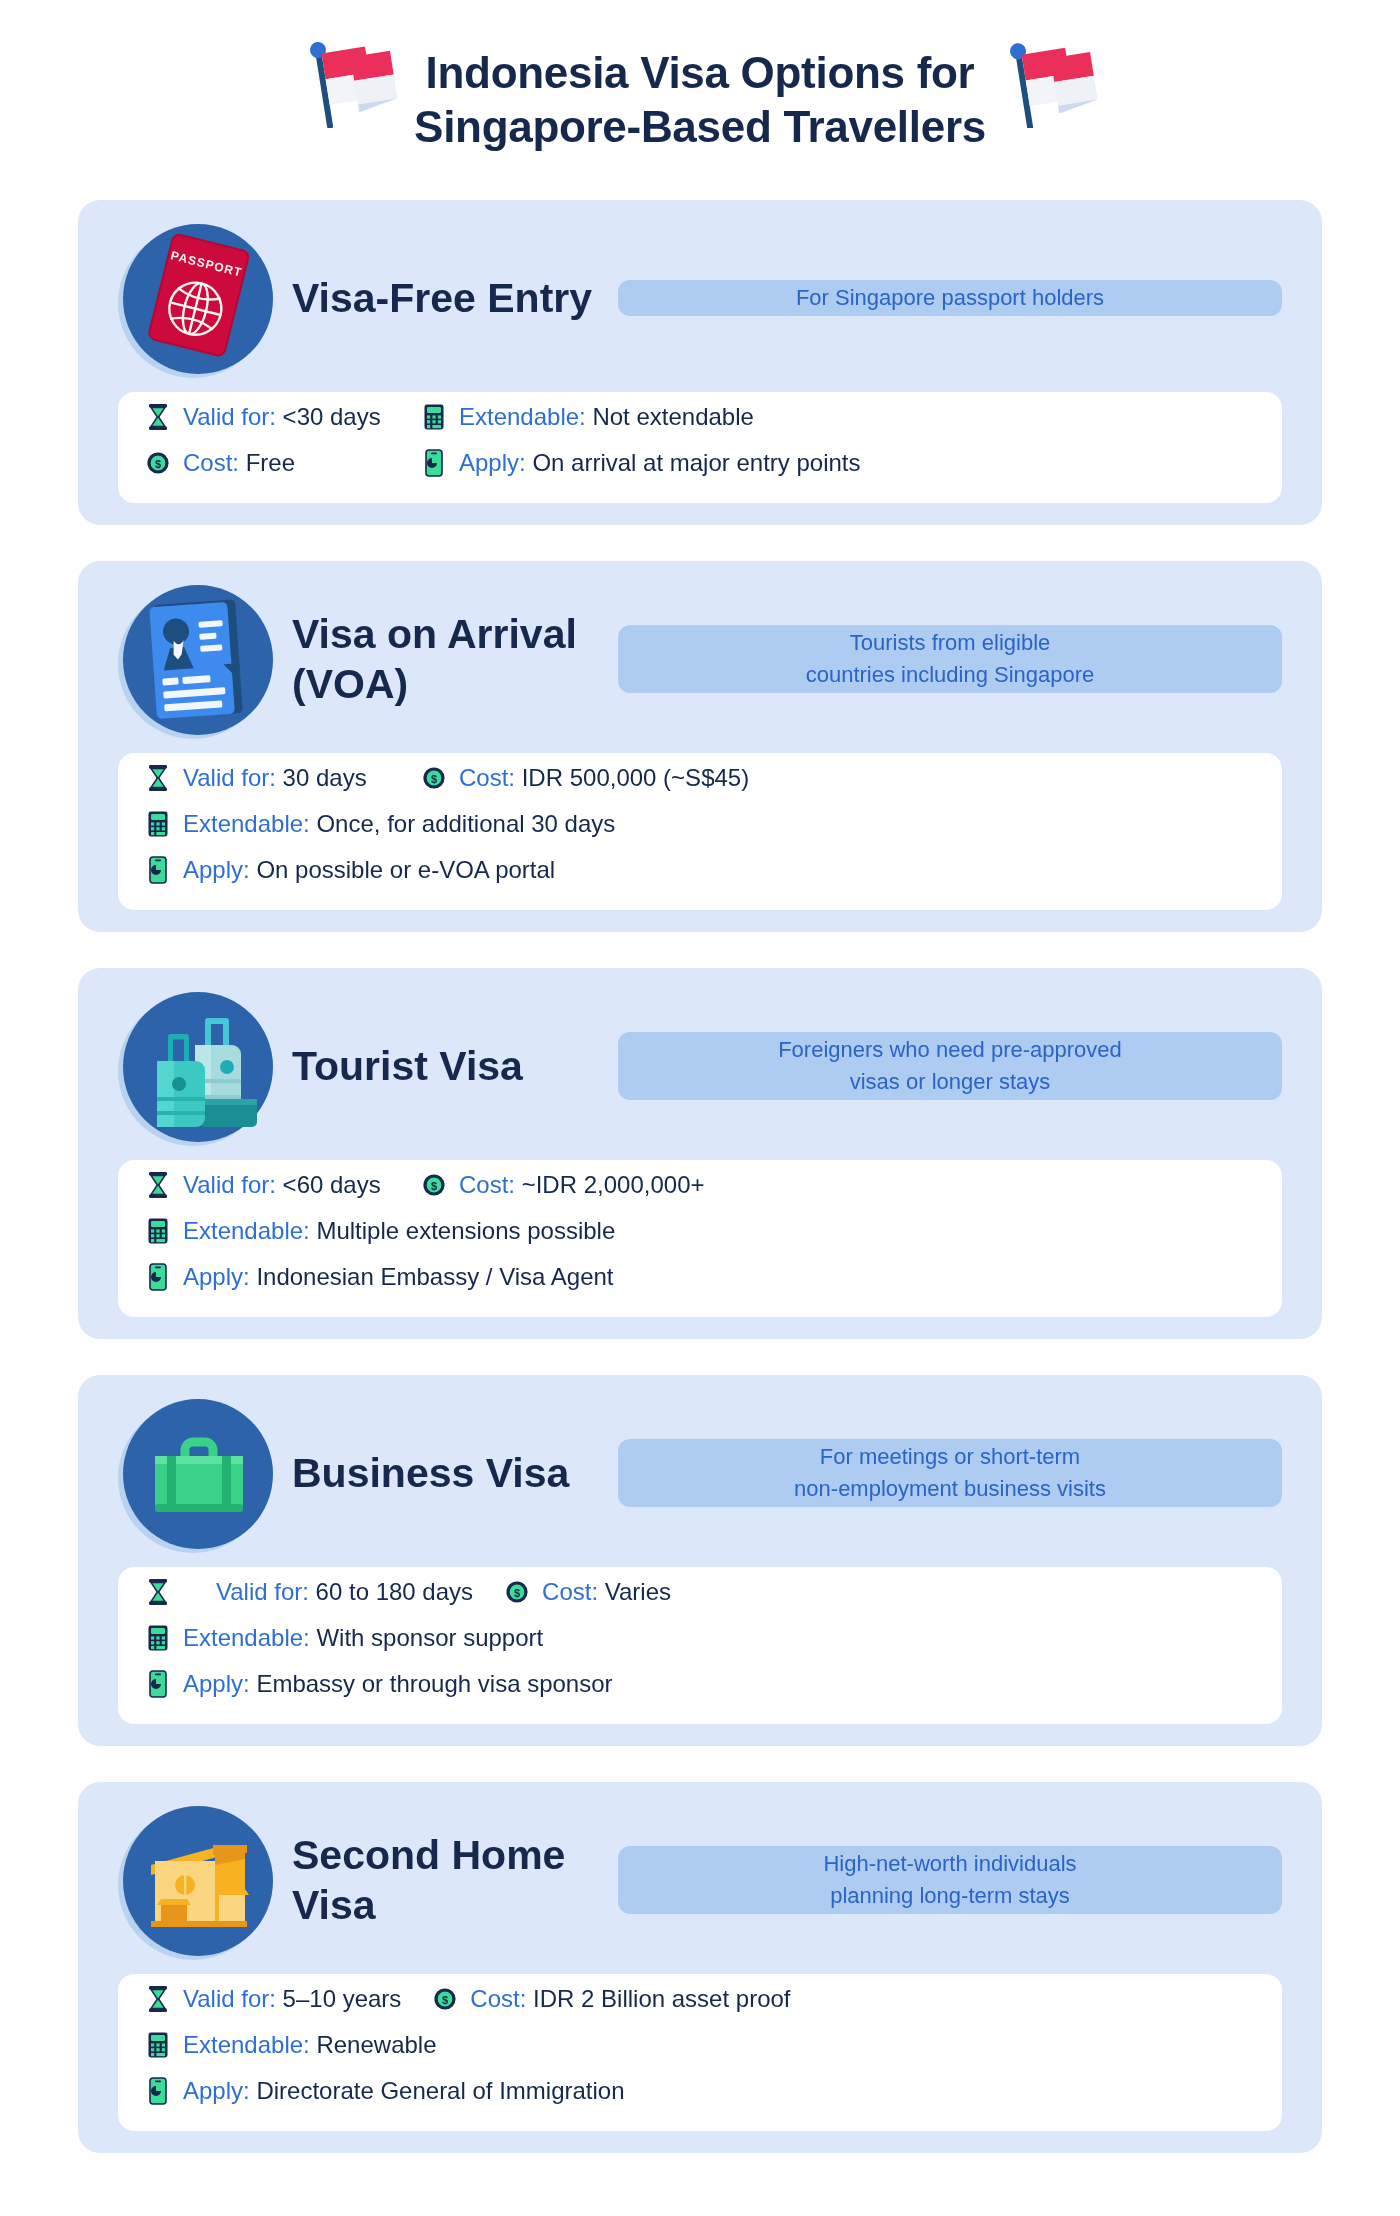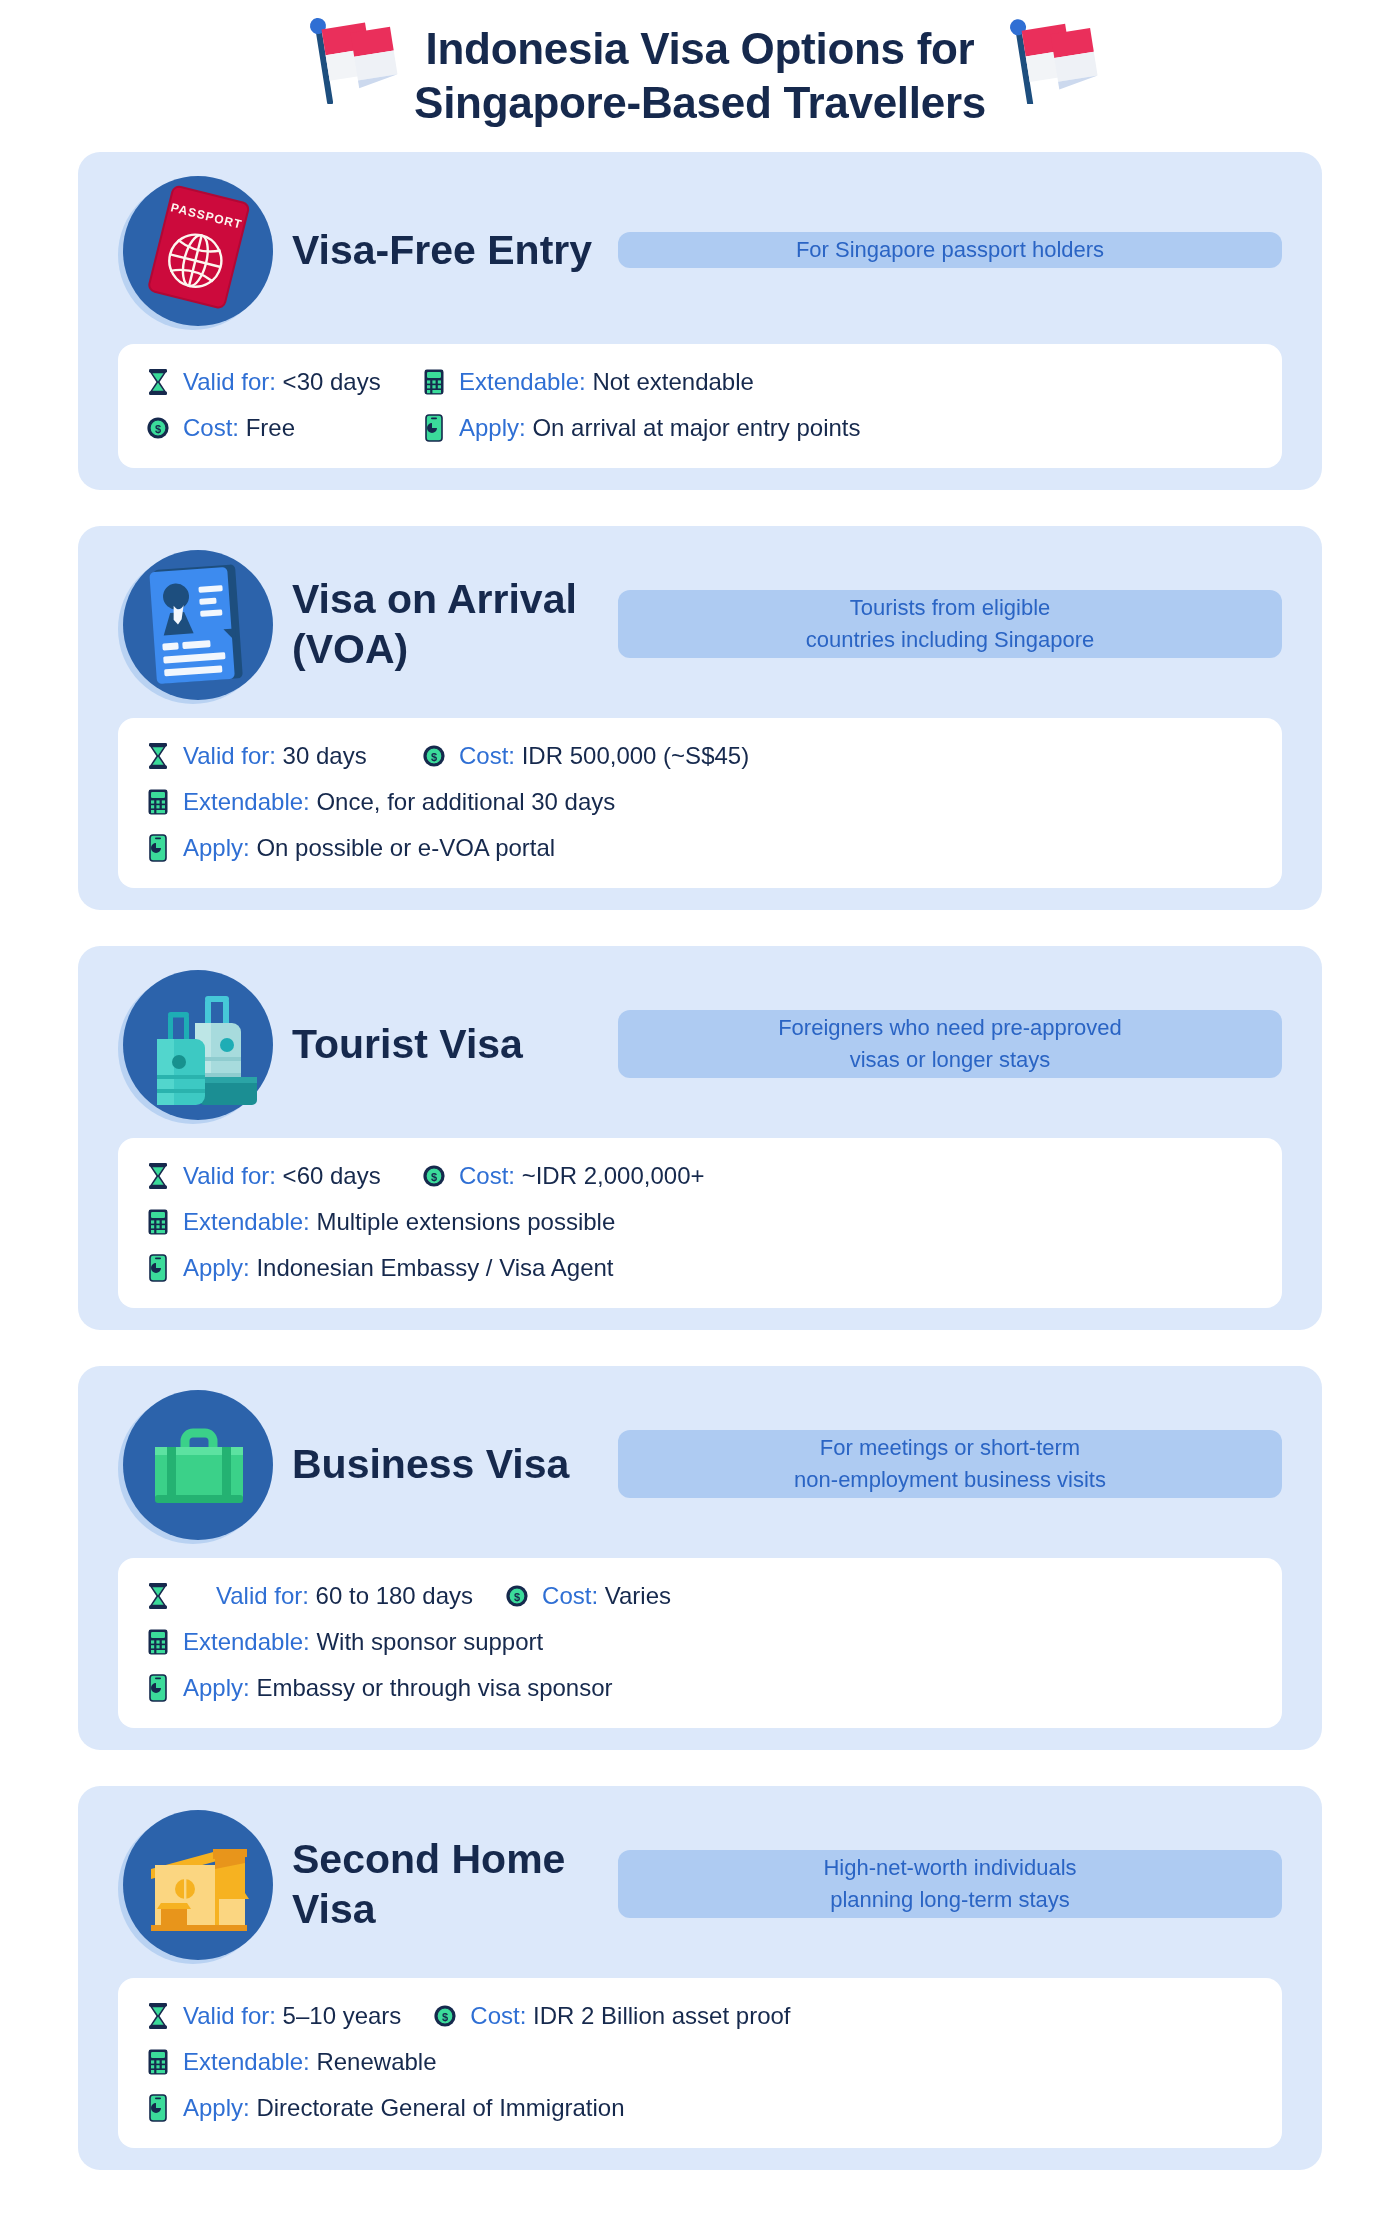--- a/index.html
+++ b/index.html
@@ -11,21 +11,21 @@
     width: 1400px;
     height: 2216px;
     font-family: "Liberation Sans", sans-serif;
     position: relative;
     overflow: hidden;
   }
 
   
   .header {
     position: relative;
-    height: 152px;
+    height: 200px;
     display: flex;
     align-items: center;
     justify-content: center;
   }
   .title-wrap {
     display: flex;
     align-items: center;
     justify-content: center;
     gap: 14px;
   }
@@ -111,21 +111,21 @@
     flex: 1 1 auto;
     margin-left: 10px;
     white-space: pre-line;
     box-sizing: border-box;
   }
 
   .card-body {
     background: #ffffff;
     border-radius: 16px;
     margin: 0 40px;
-    padding: 22px 26px 24px 26px;
+    padding: 9px 26px 24px 26px;
     box-sizing: border-box;
   }
   .rows { display: flex; flex-direction: column; gap: 14px; }
   .row { display: flex; align-items: center; flex-wrap: nowrap; }
   .item {
     display: flex;
     align-items: center;
     gap: 11px;
     white-space: nowrap;
   }

